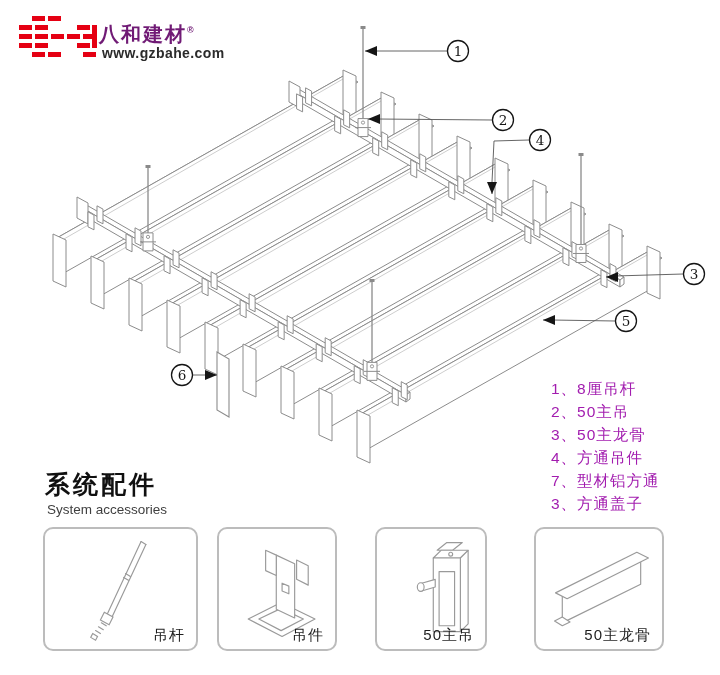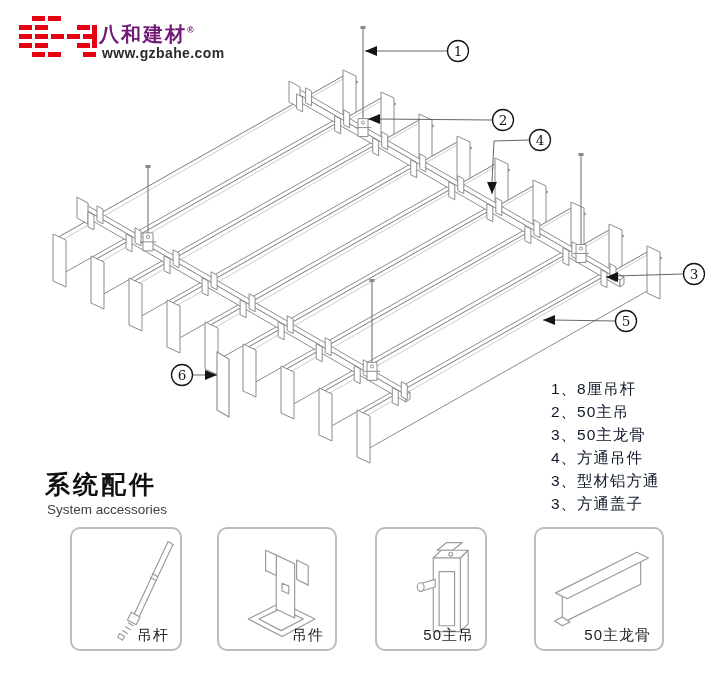--- a/index.html
+++ b/index.html
@@ -7,21 +7,21 @@
          font-family:"Liberation Sans",sans-serif;color:#161616;}
   .abs{position:absolute;}
   
   .brand-name{position:absolute;left:99px;top:21px;font-size:20px;font-weight:600;
               font-family:"DejaVu Serif",serif;color:#701a75;letter-spacing:2px;white-space:nowrap;}
   .brand-name sup{font-size:9px;font-family:"Liberation Sans",sans-serif;}
   .brand-url{position:absolute;left:102px;top:45px;font-size:14px;font-weight:bold;
              color:#2b2b2b;letter-spacing:0.4px;}
   
   .legend{position:absolute;left:551px;top:377px;font-size:15.5px;line-height:23px;
-          color:#0f172a;letter-spacing:1px;white-space:nowrap;}
+          color:#a21caf;letter-spacing:1px;white-space:nowrap;}
   
   .sec-title{position:absolute;left:45px;top:468px;font-size:25px;font-weight:bold;
              color:#101010;letter-spacing:3px;white-space:nowrap;}
   .sec-sub{position:absolute;left:47px;top:502px;font-size:13.5px;color:#404040;white-space:nowrap;}
   .box{position:absolute;top:527px;height:124px;border:2px solid #bcbcbc;border-radius:10px;
        background:#fff;box-sizing:border-box;}
   .box .lbl{position:absolute;right:11px;bottom:4px;font-size:15px;color:#1d1d1d;
             letter-spacing:1px;white-space:nowrap;}
   .box svg{position:absolute;left:0;top:0;}
   svg{display:block;}
@@ -206,28 +206,28 @@
       <path d="M217,375 L205,370 L205,380 Z" fill="#151515" stroke="none"></path>
       <circle cx="182" cy="375" r="10.5" fill="#fff" stroke="#151515" stroke-width="1.3"></circle>
       <text x="182" y="379.8" text-anchor="middle" font-size="13.5" font-family="&quot;DejaVu Serif&quot;,serif" fill="#151515">6</text>
     </svg>
 
   <div class="legend">
     <div>1、8厘吊杆</div>
     <div>2、50主吊</div>
     <div>3、50主龙骨</div>
     <div>4、方通吊件</div>
-    <div>3、型材铝方通</div>
+    <div>7、型材铝方通</div>
     <div>3、方通盖子</div>
   </div>
 
   <div class="sec-title">系统配件</div>
   <div class="sec-sub">System accessories</div>
 
-  <div class="box" style="left:70px;width:112px">
+  <div class="box" style="left:43px;width:155px">
     <svg width="136" height="120" viewBox="0 0 136 124">
       <g stroke="#9a9a9a" fill="none" stroke-width="1.2" stroke-linecap="round">
         <line x1="97" y1="13" x2="62" y2="88"></line>
           <line x1="102" y1="16" x2="67" y2="91"></line>
         <line x1="97" y1="13" x2="102" y2="16"></line>
         <line x1="81" y1="46" x2="86" y2="49"></line>
           <line x1="79" y1="50" x2="84" y2="53"></line>
         <path d="M59,86 L68,91 L64,99 L55,94 Z" fill="#fff"></path>
         <line x1="56" y1="97" x2="61" y2="100"></line>
           <line x1="53" y1="101" x2="58" y2="104"></line>

